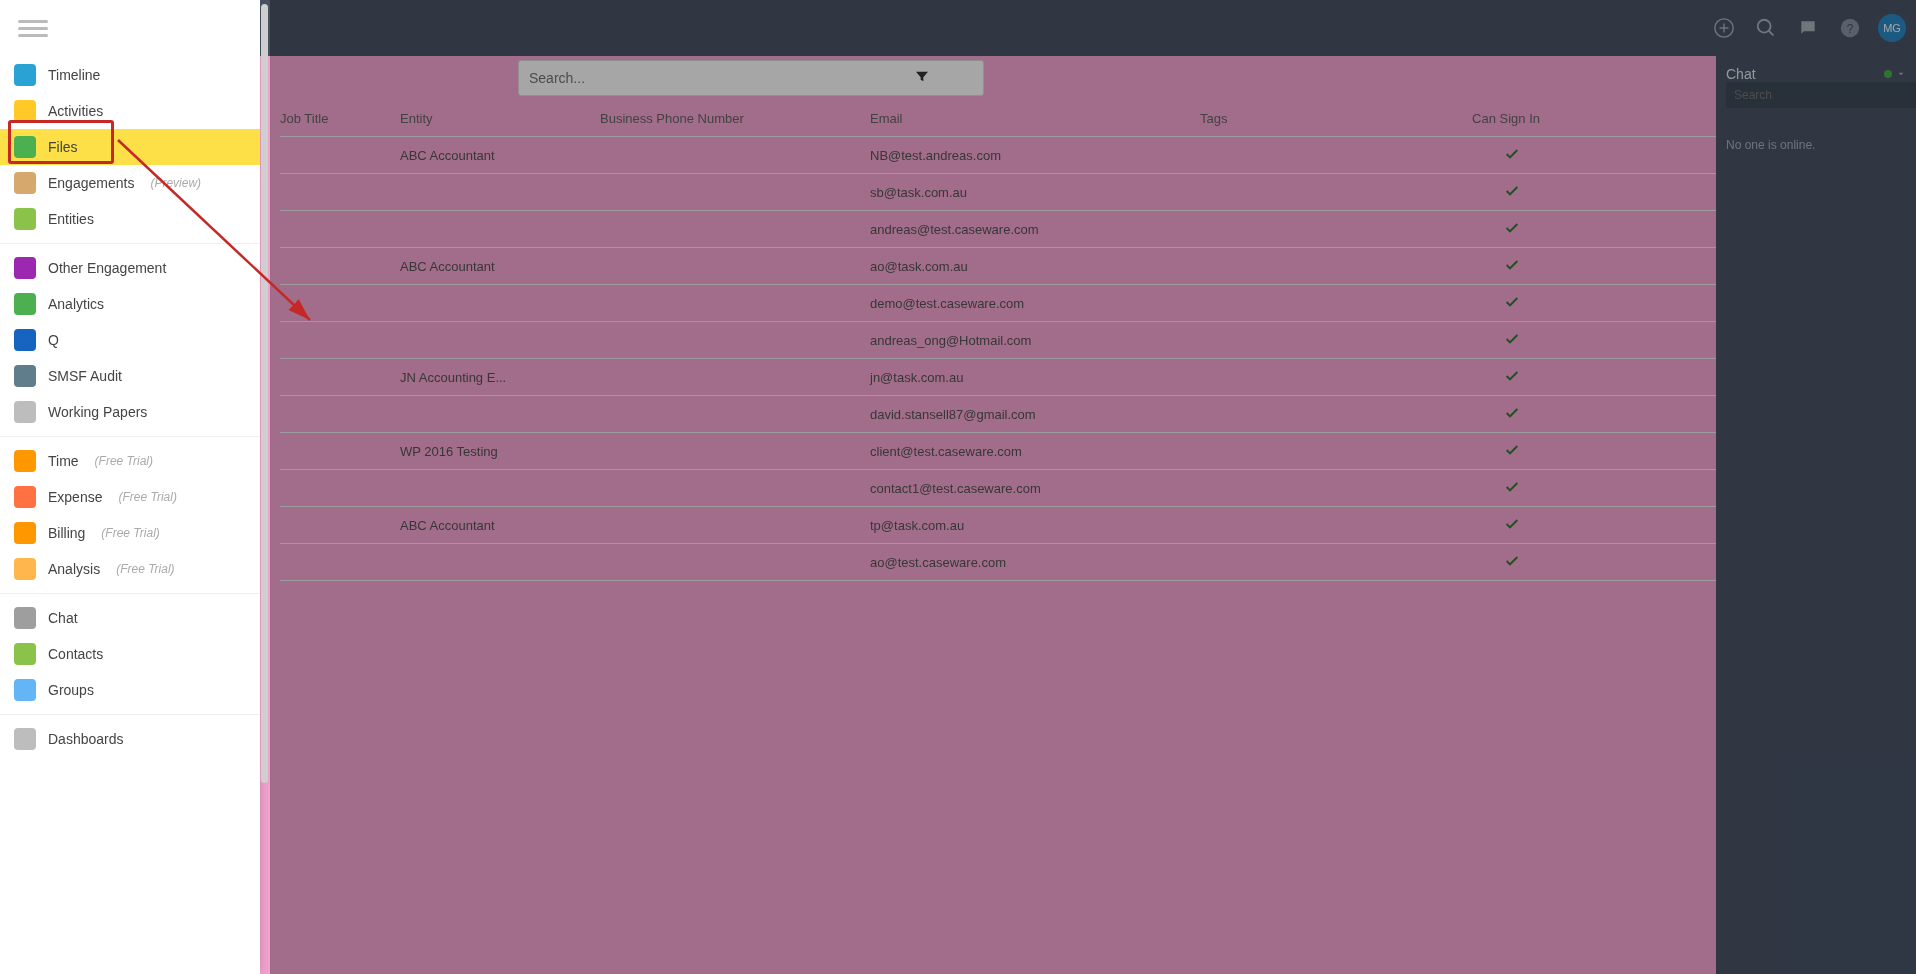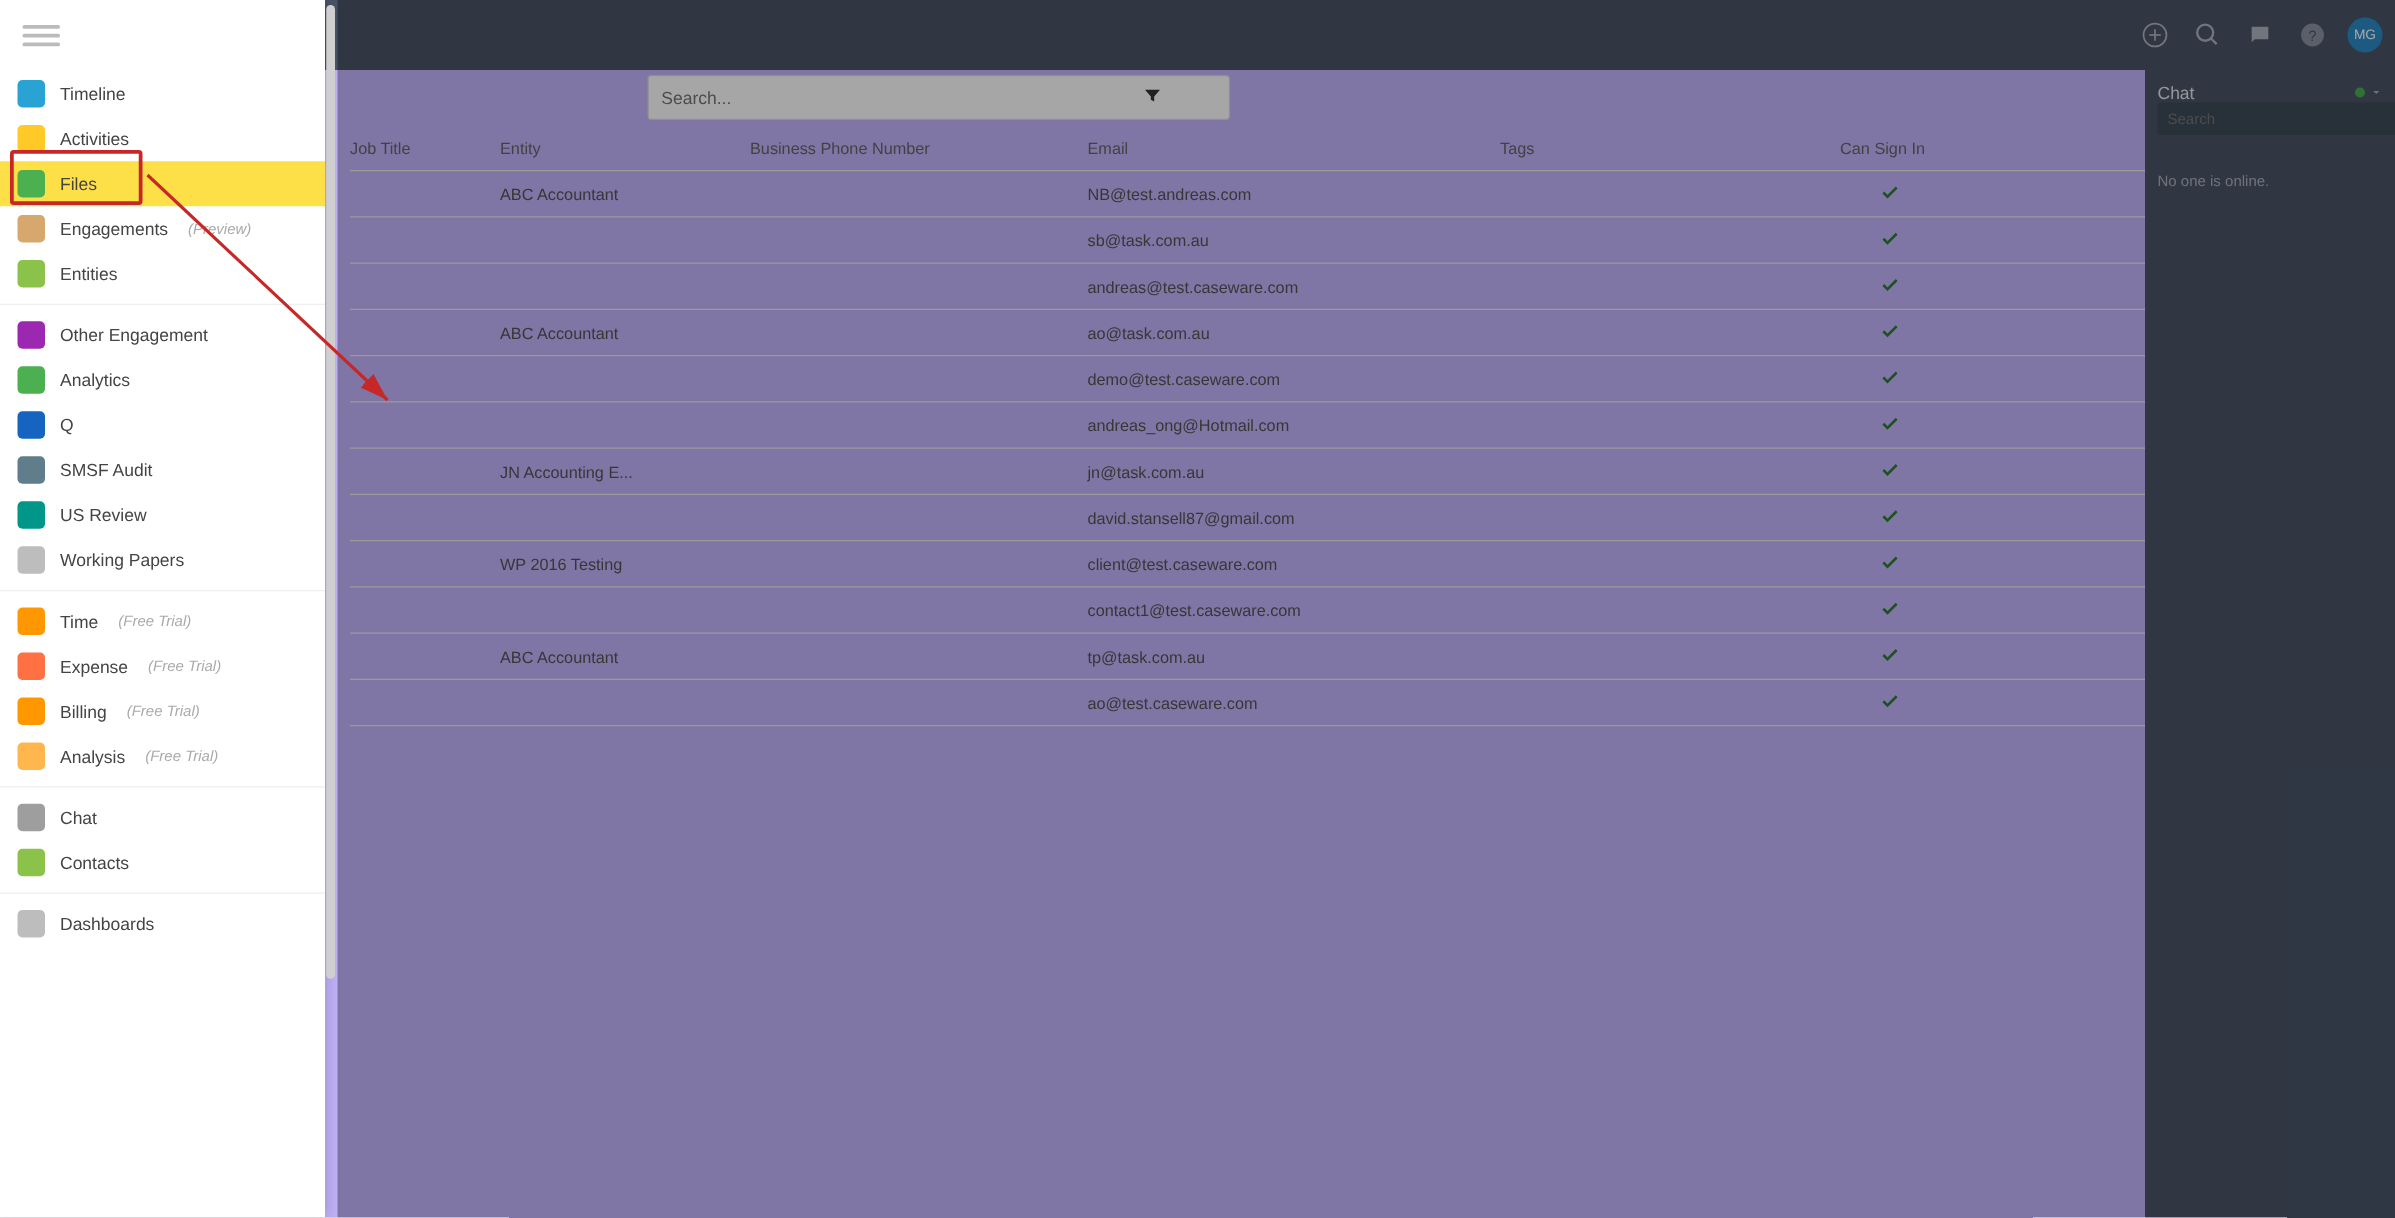--- a/index.html
+++ b/index.html
@@ -46,21 +46,21 @@
   color: #fff;
   font-size: 11px;
   display: inline-flex;
   align-items: center; justify-content: center;
 }
 
 
 .main {
   position: absolute;
   top: 56px; left: 0; right: 0; bottom: 0;
-  background: #c4b5fd;
+  background: #f9a8d4;
 }
 
 
 .toolbar {
   height: 44px;
   display: flex;
   align-items: center;
   padding: 0 18px;
 }
 .toolbar .spacer { flex: 0 0 500px; }
@@ -464,24 +464,20 @@
           </div>
           <div class="nav-item">
             <span class="ic" style="background: rgb(21, 101, 192);"></span>
             <span>Q</span>
           </div>
           <div class="nav-item">
             <span class="ic" style="background: rgb(96, 125, 139);"></span>
             <span>SMSF Audit</span>
           </div>
           <div class="nav-item">
-            <span class="ic" style="background: rgb(0, 150, 136);"></span>
-            <span>US Review</span>
-          </div>
-          <div class="nav-item">
             <span class="ic" style="background: rgb(189, 189, 189);"></span>
             <span>Working Papers</span>
           </div>
         </div>
         <div class="nav-group">
           <div class="nav-item">
             <span class="ic" style="background: rgb(255, 152, 0);"></span>
             <span>Time</span>
             <span class="sub">(Free Trial)</span>
           </div>
@@ -502,20 +498,24 @@
           </div>
         </div>
         <div class="nav-group">
           <div class="nav-item">
             <span class="ic" style="background: rgb(158, 158, 158);"></span>
             <span>Chat</span>
           </div>
           <div class="nav-item">
             <span class="ic" style="background: rgb(139, 195, 74);"></span>
             <span>Contacts</span>
+          </div>
+          <div class="nav-item">
+            <span class="ic" style="background: rgb(100, 181, 246);"></span>
+            <span>Groups</span>
           </div>
         </div>
         <div class="nav-group">
           <div class="nav-item">
             <span class="ic" style="background: rgb(189, 189, 189);"></span>
             <span>Dashboards</span>
           </div>
         </div>
       </div>
   </aside>

